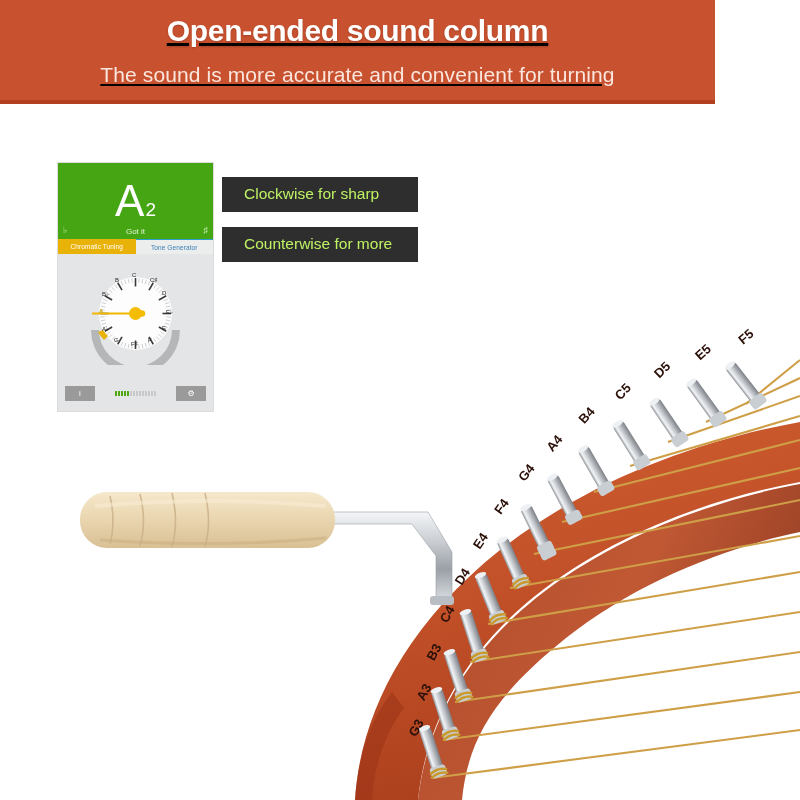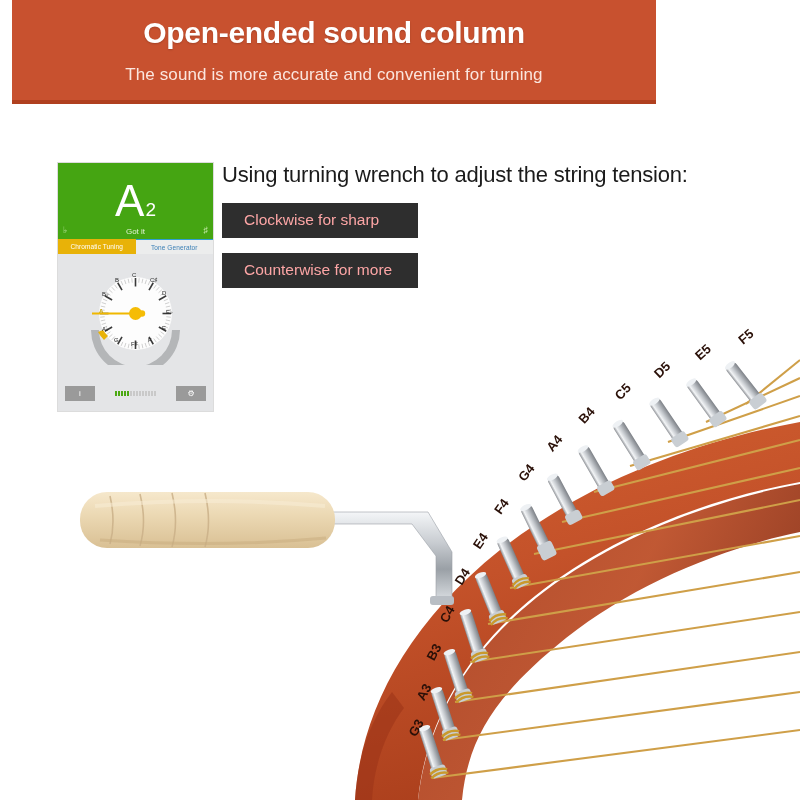--- a/index.html
+++ b/index.html
@@ -6,34 +6,34 @@
   html, body {
     width: 800px; height: 800px;
     font-family: "Liberation Sans", sans-serif;
     background: #ffffff;
     overflow: hidden;
   }
   #page { position: relative; width: 800px; height: 800px; background: #fff; }
 
   
   .banner {
-    position: absolute; left: 12px; top: 0; width: 644px; height: 104px;
+    position: absolute; left: 0; top: 0; width: 715px; height: 104px;
     background: #c8512f;
     border-bottom: 4px solid #b0401f;
     display: flex; flex-direction: column;
-    align-items: center; justify-content: center;
+    align-items: center; justify-content: center; text-decoration: underline;
   }
   .banner-title {
     font-size: 30px; font-weight: bold; color: #ffffff;
     letter-spacing: -0.3px; line-height: 1.1;
     text-shadow: 0 1px 2px rgba(0,0,0,.18);
   }
   .banner-sub {
     margin-top: 16px;
-    font-size: 17px; color: #fbe6de; letter-spacing: .1px;
+    font-size: 21px; color: #fbe6de; letter-spacing: .1px;
   }
 
   
   .phone {
     position: absolute; left: 58px; top: 163px;
     width: 155px; height: 248px;
     background: #e4e5e7;
     box-shadow: 0 0 0 1px #dcdcdc;
   }
   .tuner-head {
@@ -79,21 +79,21 @@
   .sq-btn.right { margin-left: auto; margin-right: 7px; }
   .level { flex: 1; display: flex; justify-content: center; gap: 1px; }
   .lvl-seg { width: 2px; height: 5px; background: #c9c9c9; }
   .lvl-seg.on { background: #4ca913; }
 
   
   .instructions { position: absolute; left: 222px; top: 162px; width: 556px; }
   .instr-title { font-size: 22px; color: #1b1b1b; letter-spacing: -.2px; }
   .pill {
     margin-top: 15px; display: inline-block;
-    background: #2e2e2e; color: #fca5a5;
+    background: #2e2e2e; color: #bef264;
     font-size: 15.5px; padding: 8px 14px 9px 22px;
     min-width: 196px;
   }
   .pill-row { display: block; }
 
   
   .harp { position: absolute; left: 0; top: 300px; width: 800px; height: 500px; }
   .string-label {
     position: absolute; font-size: 13px; font-weight: bold;
     color: #2a1008; font-family: "Liberation Sans", sans-serif;
@@ -239,21 +239,20 @@
           <span class="lvl-seg"></span>
           <span class="lvl-seg"></span>
           <span class="lvl-seg"></span>
           <span class="lvl-seg"></span>
         </div>
       <div class="sq-btn right">⚙</div>
     </div>
   </div>
 
   <div class="instructions">
-    <div class="instr-title">Using turning wrench to adjust the string tension:</div>
     <div class="pill-row">
       <span class="pill">Clockwise for sharp</span>
     </div>
     <div class="pill-row">
       <span class="pill">Counterwise for more</span>
     </div>
   </div>
 
   <svg class="harp" viewBox="0 0 800 500">
     <defs>

